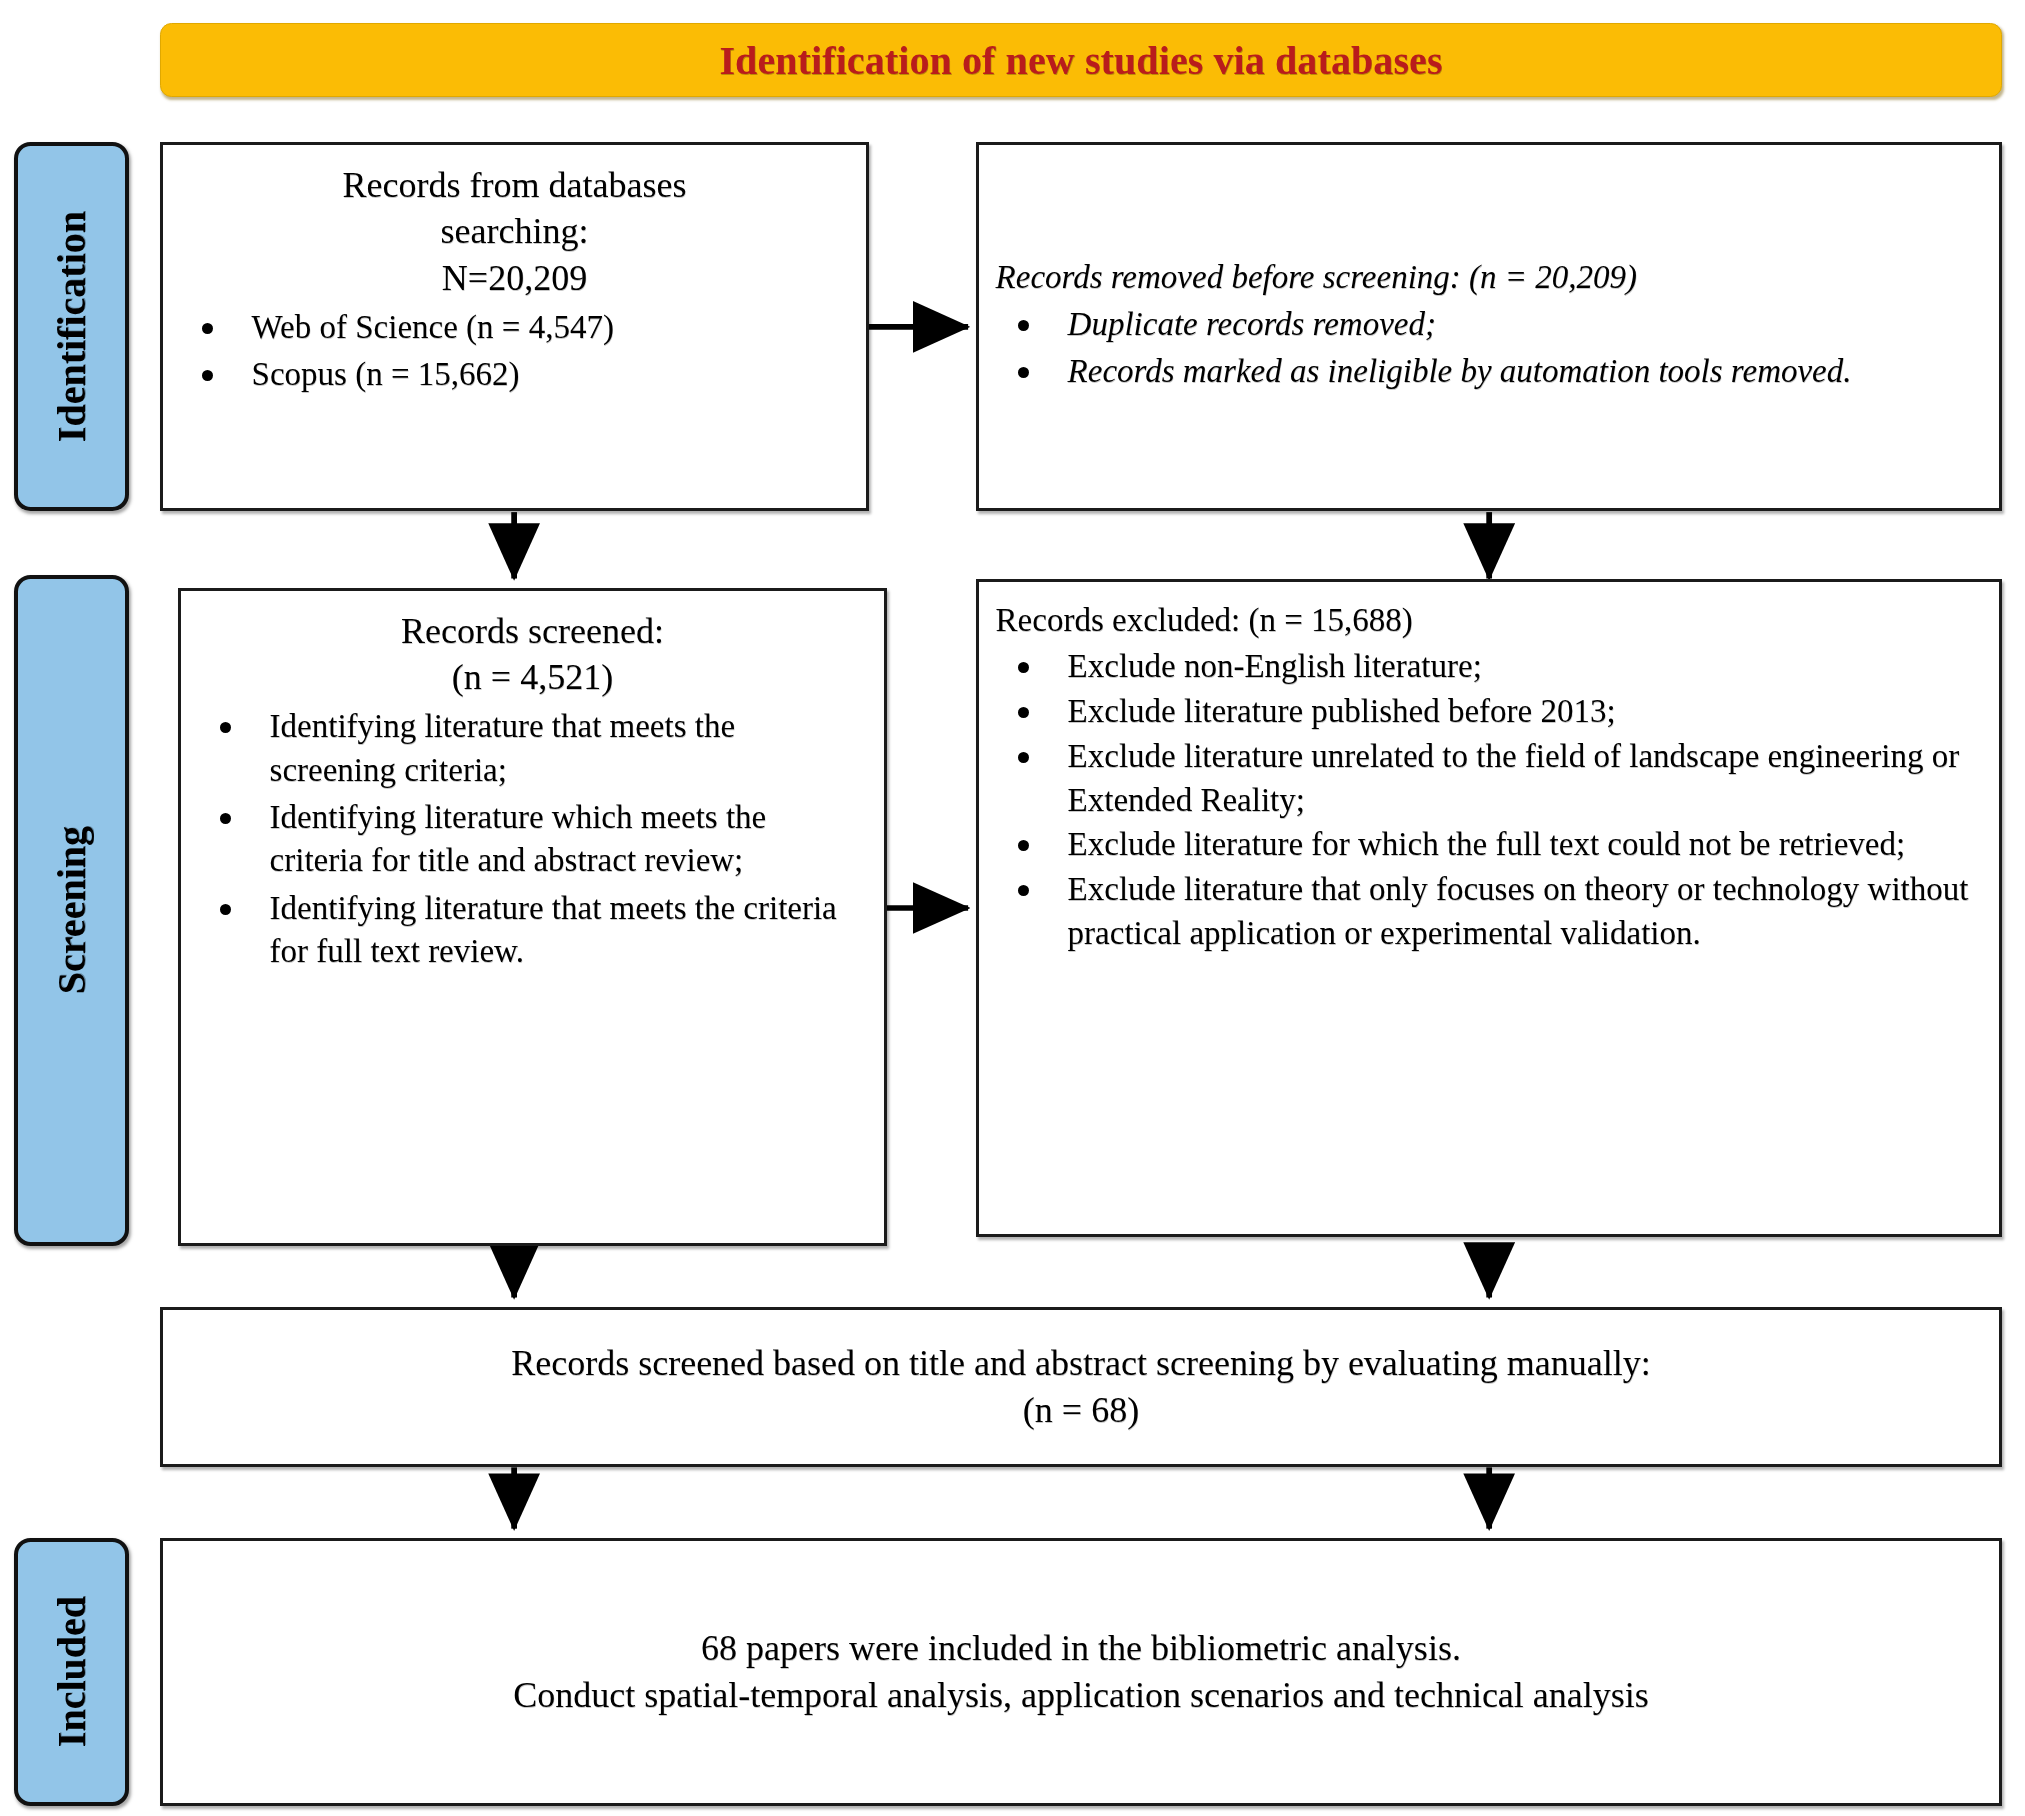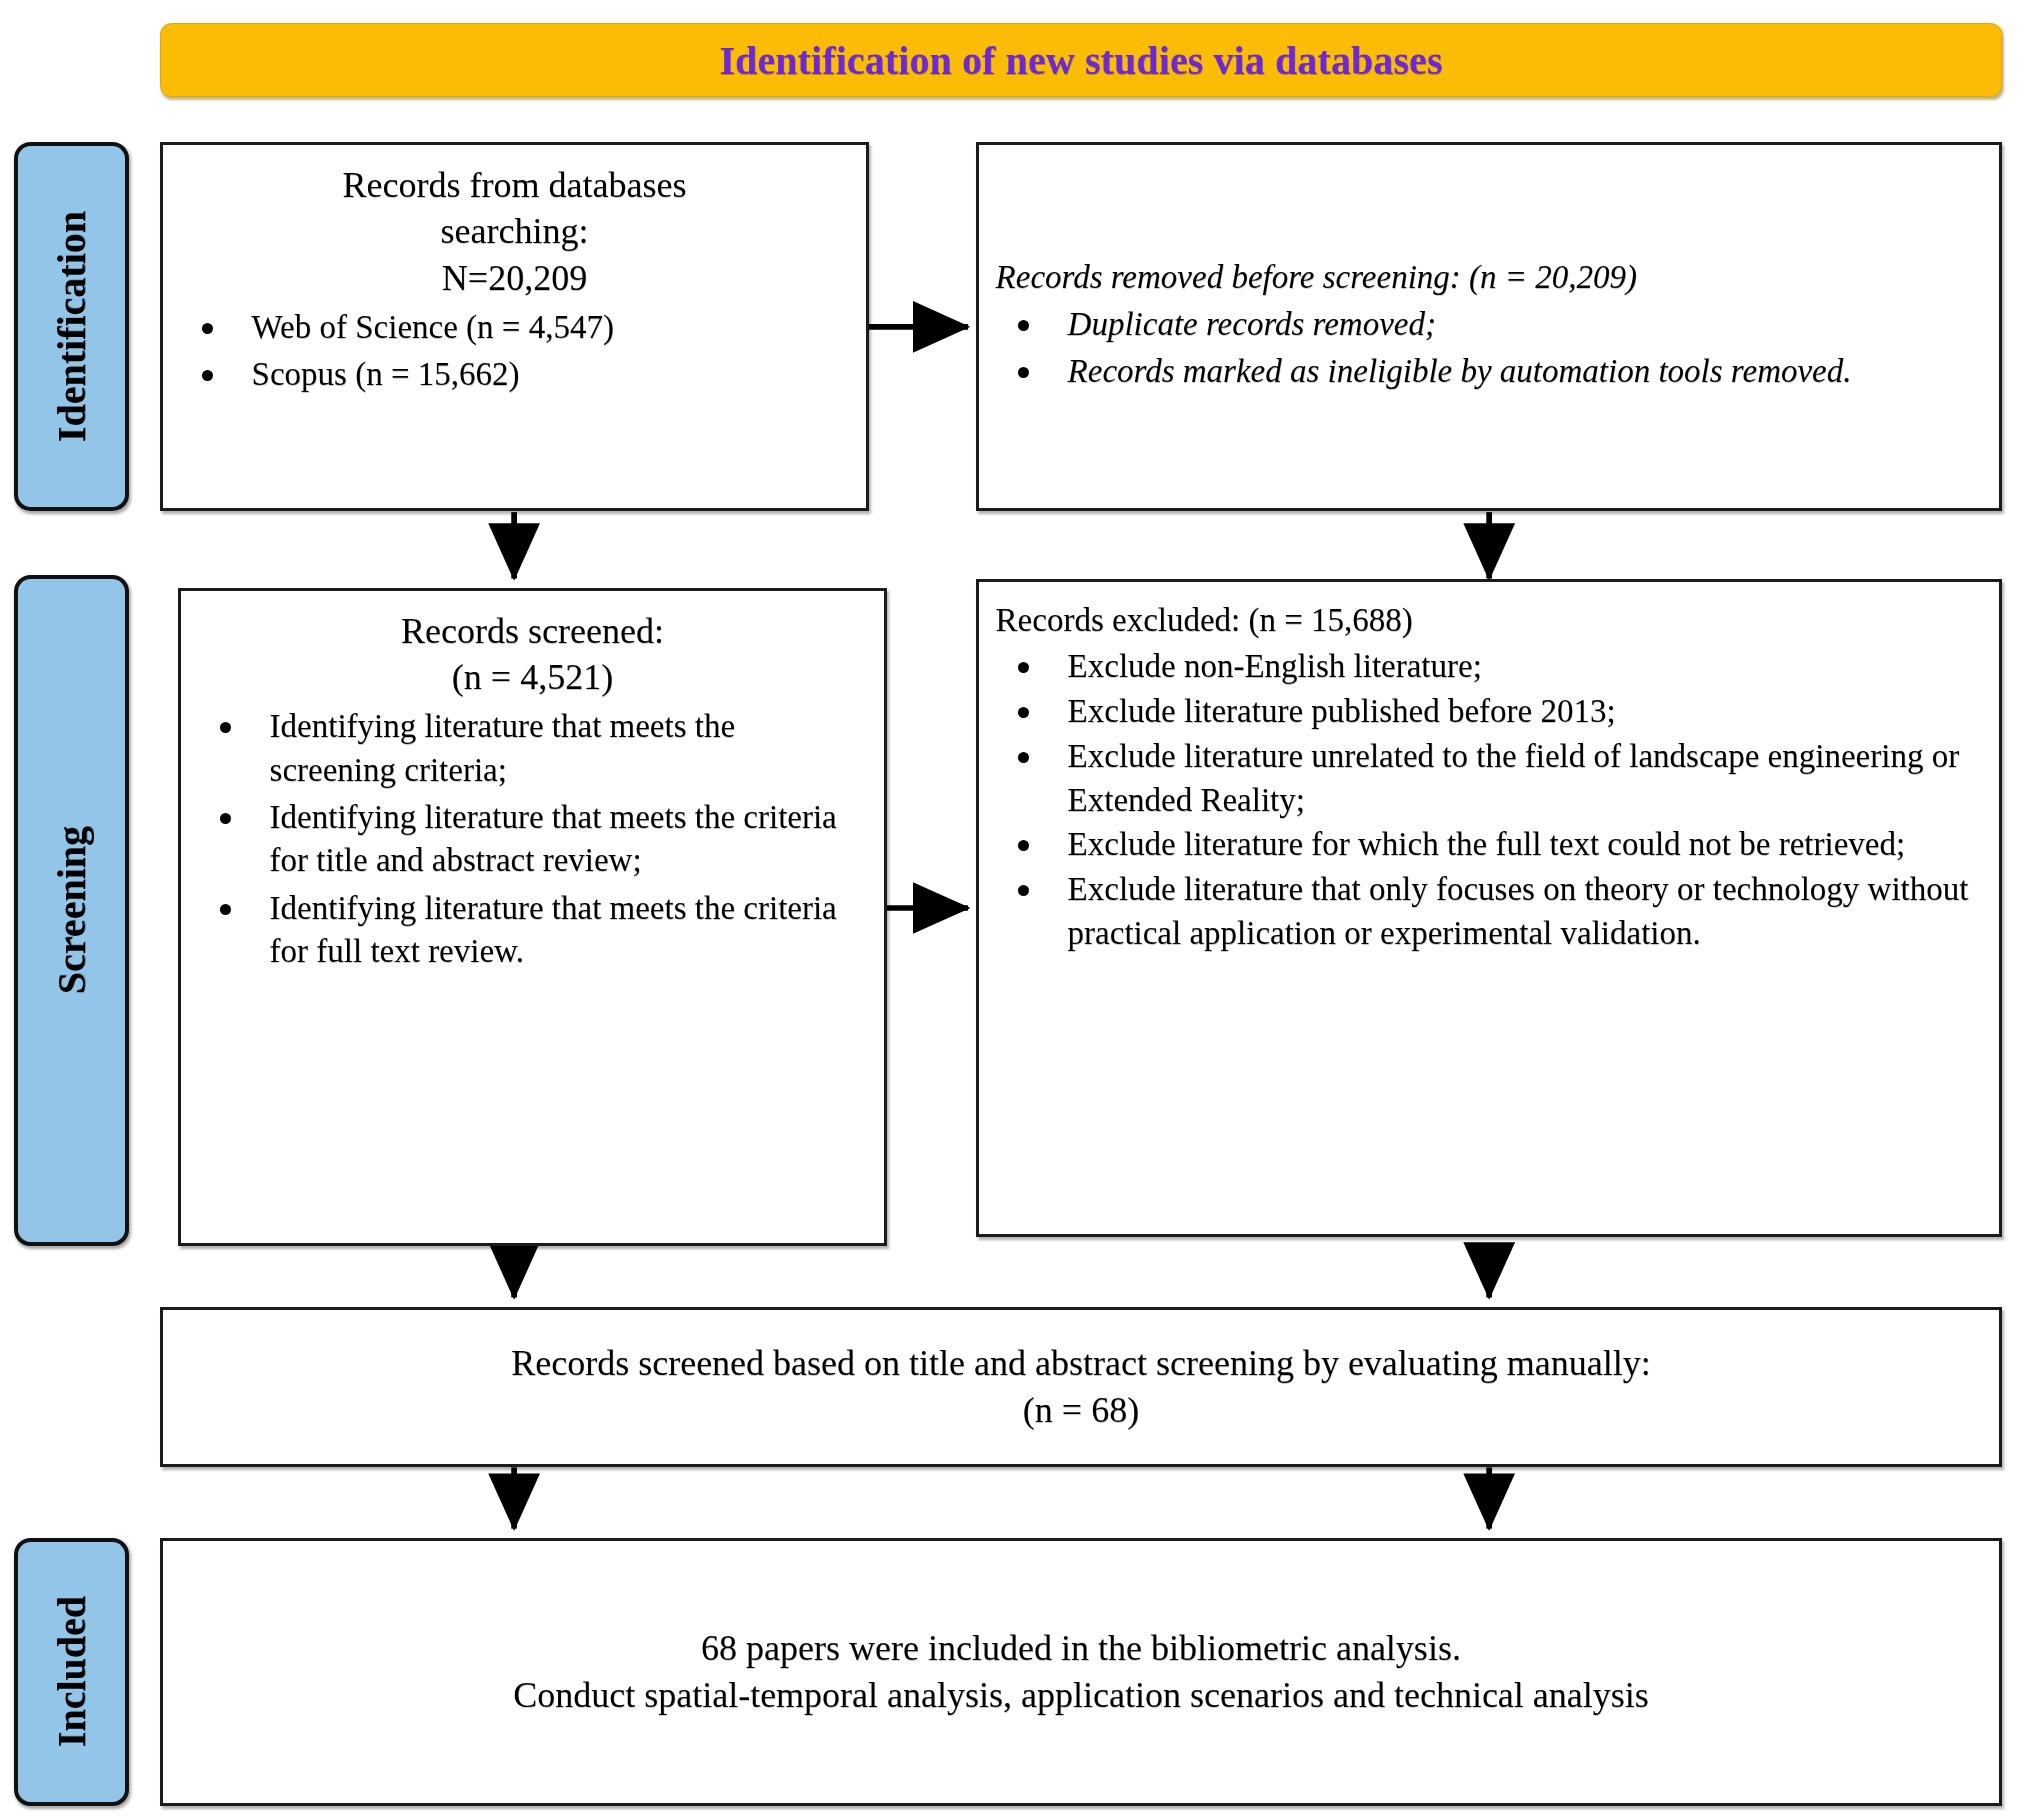--- a/index.html
+++ b/index.html
@@ -30,21 +30,21 @@
     border-radius: 11.5px;
     box-shadow: 1.9px 2.6px 2.6px rgba(120,90,0,0.45);
     display: flex;
     align-items: center;
     justify-content: center;
   }
   .banner-text {
     font-size: 40px;
     font-weight: bold;
     letter-spacing: 0.1px;
-    color: #6d28d9;
+    color: #b91c1c;
     text-shadow: 0.6px 0.6px 0 rgba(0,0,0,0.25);
   }
 
   
   .stage {
     position: absolute;
     left: 14px;
     width: 115px;
     background: #92C5E8;
     border: 4.5px solid #111111;
@@ -209,21 +209,21 @@
       </ul>
     </div>
   </div>
 
   <div class="box" id="box-records-screened">
     <div class="box-inner top">
       <div class="line-center">Records screened:</div>
       <div class="line-center">(n = 4,521)</div>
       <ul class="bullets">
         <li>Identifying literature that meets the screening criteria;</li>
-        <li>Identifying literature that meets the criteria for title and abstract review;</li>
+        <li>Identifying literature which meets the criteria for title and abstract review;</li>
         <li>Identifying literature that meets the criteria for full text review.</li>
       </ul>
     </div>
   </div>
 
   <div class="box" id="box-records-excluded">
     <div class="box-inner top">
       <div class="line-left">Records excluded: (n = 15,688)</div>
       <ul class="bullets tight">
         <li>Exclude non-English literature;</li>

